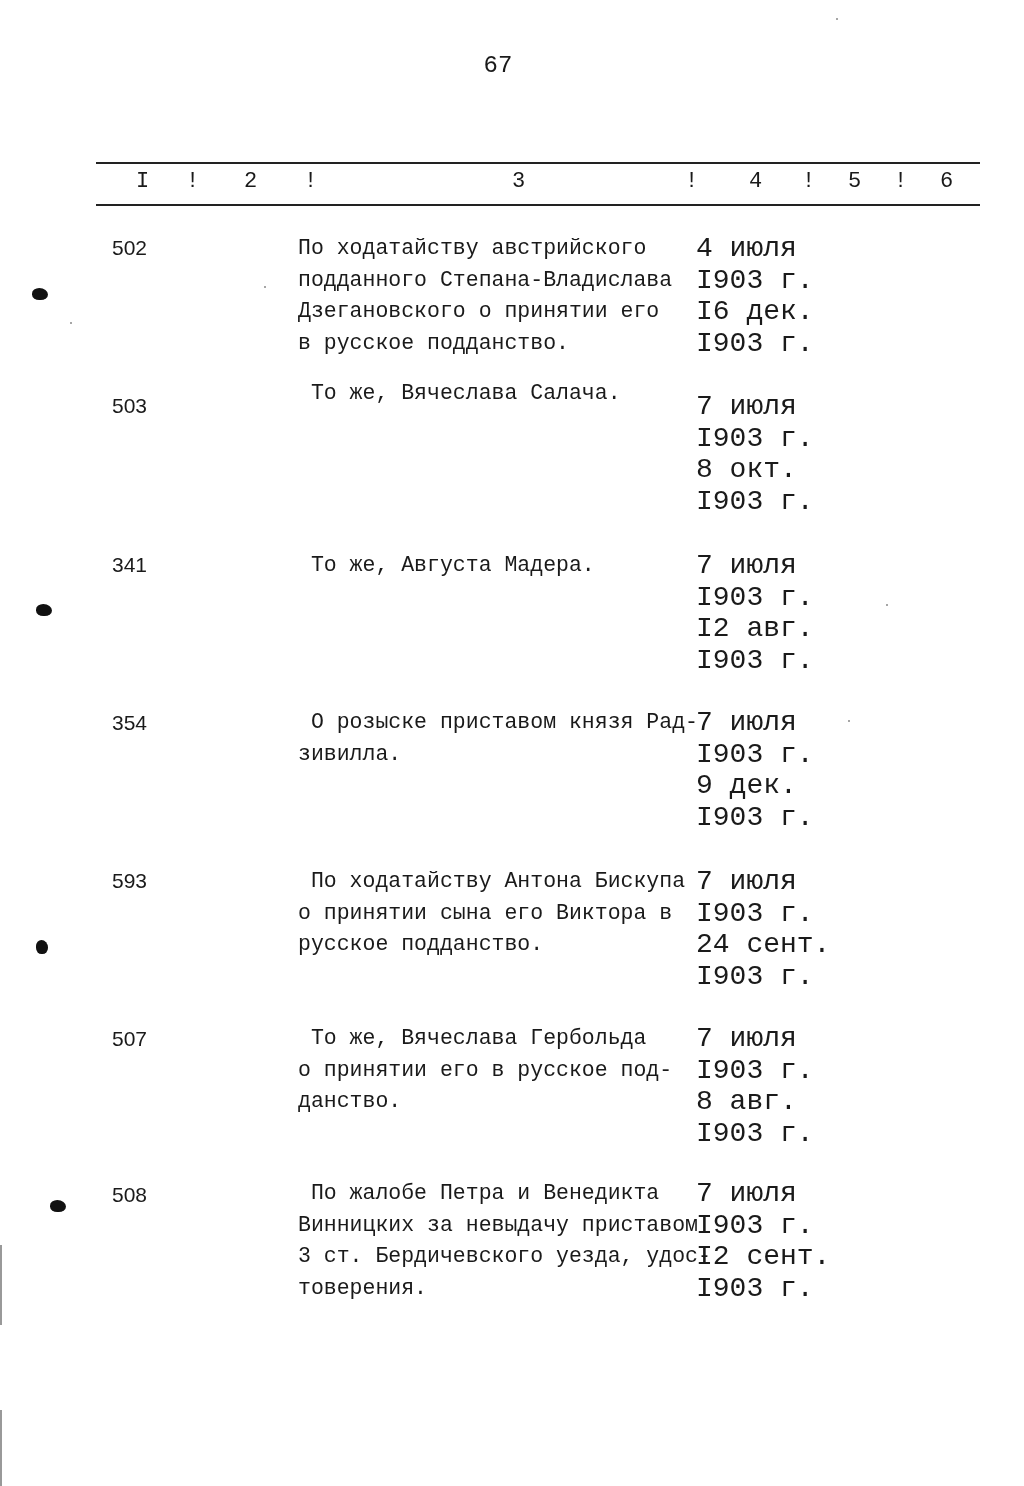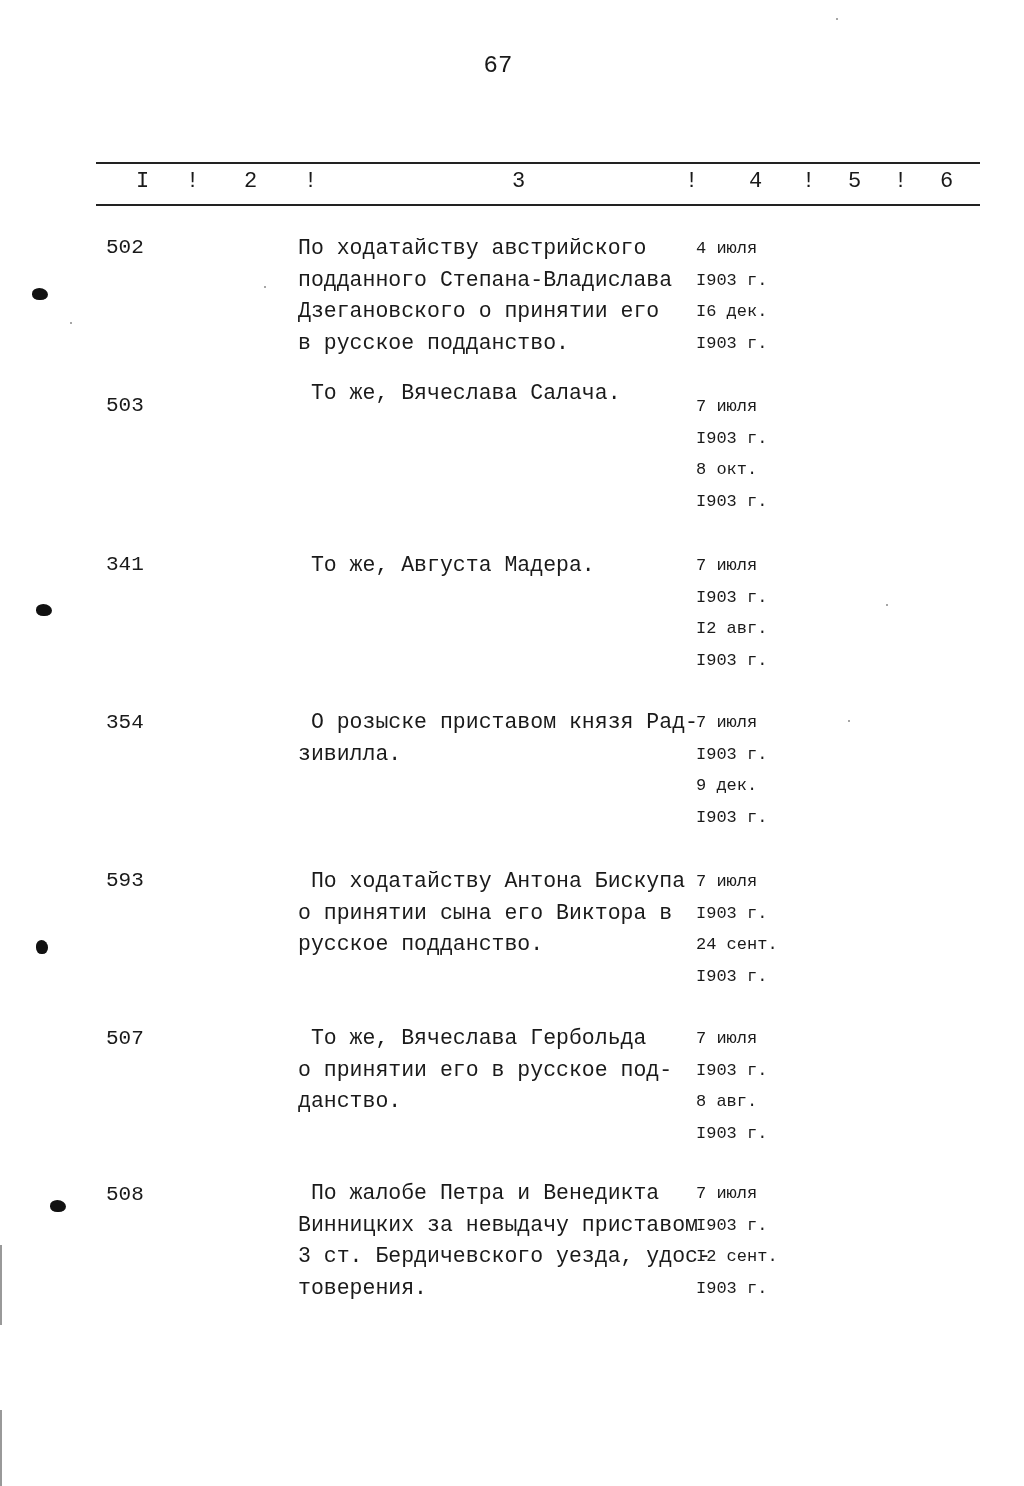--- a/index.html
+++ b/index.html
@@ -12,30 +12,30 @@
     position: absolute; left: 0; width: 996px; top: 52px;
     text-align: center; font-size: 24px;
   }
   .rule { position: absolute; left: 96px; width: 884px; height: 2px; background: #222; }
   .rule.top { top: 162px; }
   .rule.bottom { top: 204px; }
   .header-cell {
     position: absolute; top: 168px; font-size: 22px; line-height: 28px;
   }
   .entry-num {
-    position: absolute; left: 106px; font-family: Liberation Mono, monospace;
+    position: absolute; left: 112px; font-family: Liberation Sans, sans-serif;
     font-size: 21px;
   }
   .entry-text {
     position: absolute; left: 298px; width: 400px;
     font-size: 21.5px; line-height: 31.5px; white-space: pre;
   }
   .entry-date {
     position: absolute; left: 696px;
-    font-size: 17px; line-height: 31.5px; white-space: pre;
+    font-size: 28px; line-height: 31.5px; white-space: pre;
   }
   .hole {
     position: absolute; width: 16px; height: 12px; background: #111;
     border-radius: 50% 60% 50% 50%;
   }
   .margin-line { position: absolute; left: 0; width: 2px; background: #999; }
   .speck { position: absolute; width: 2px; height: 2px; background: #888; border-radius: 50%; }
 </style>
 </head>
 <body>

